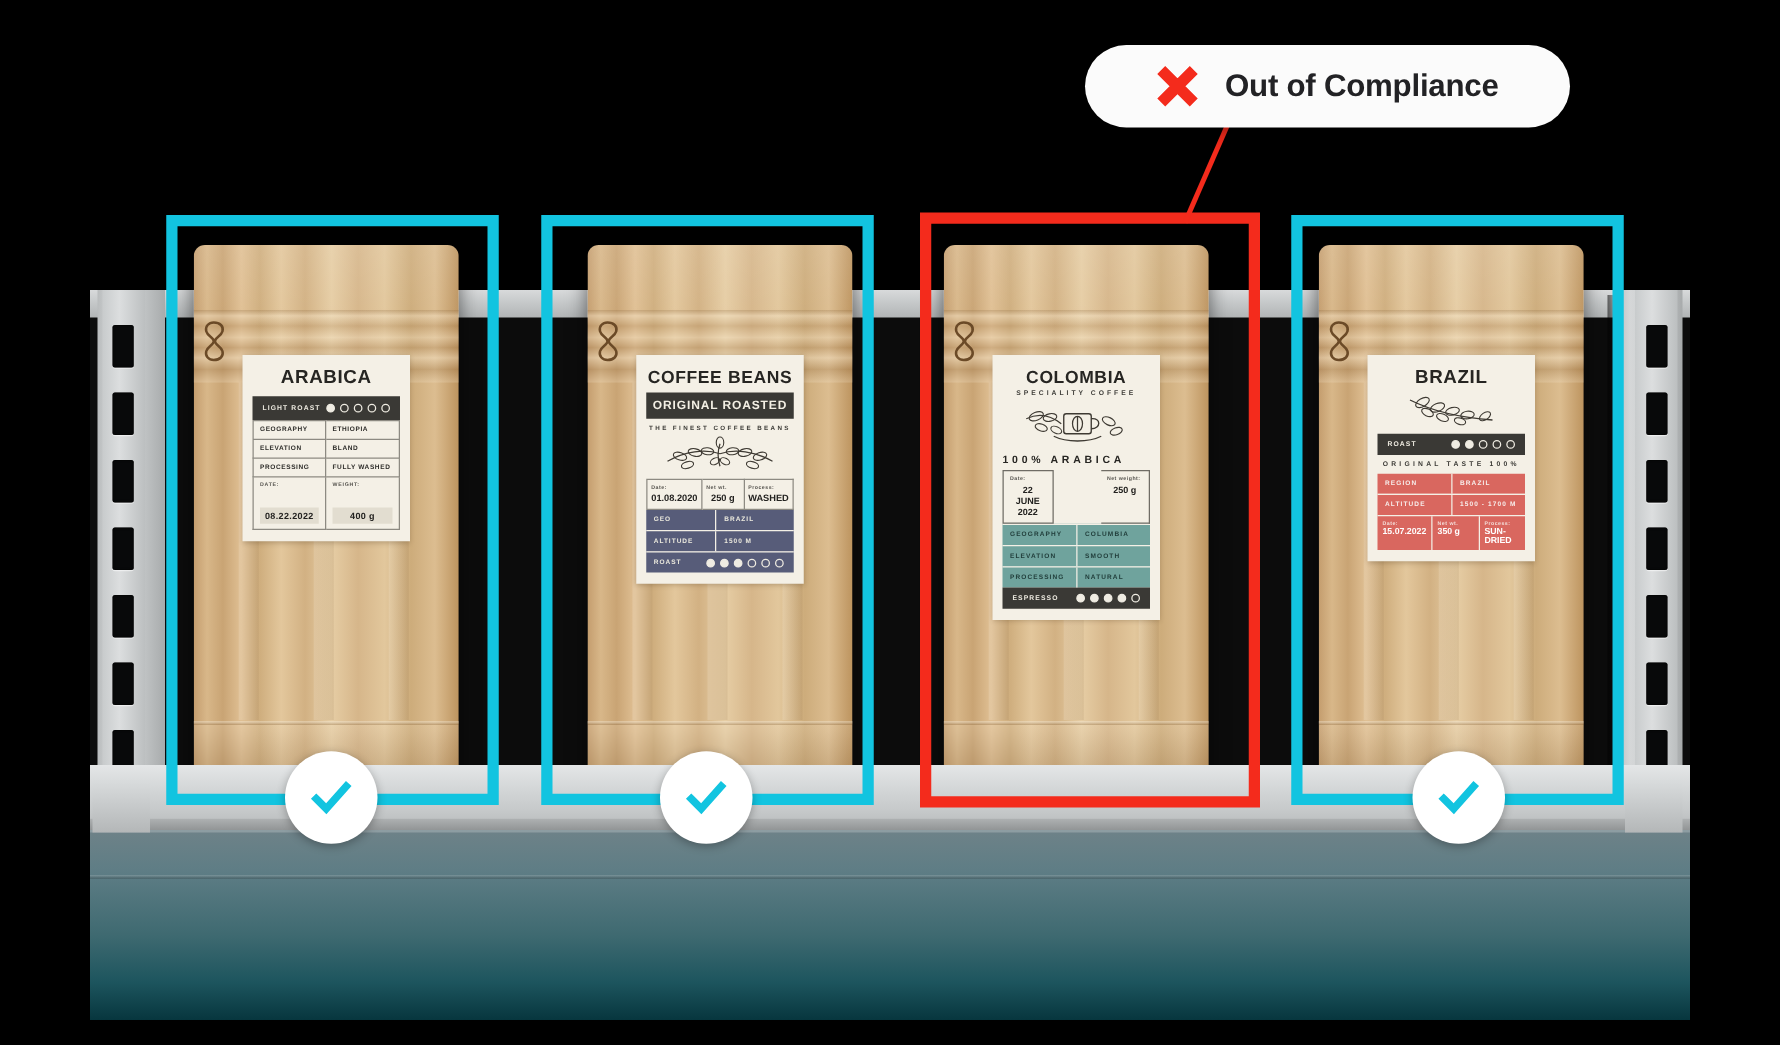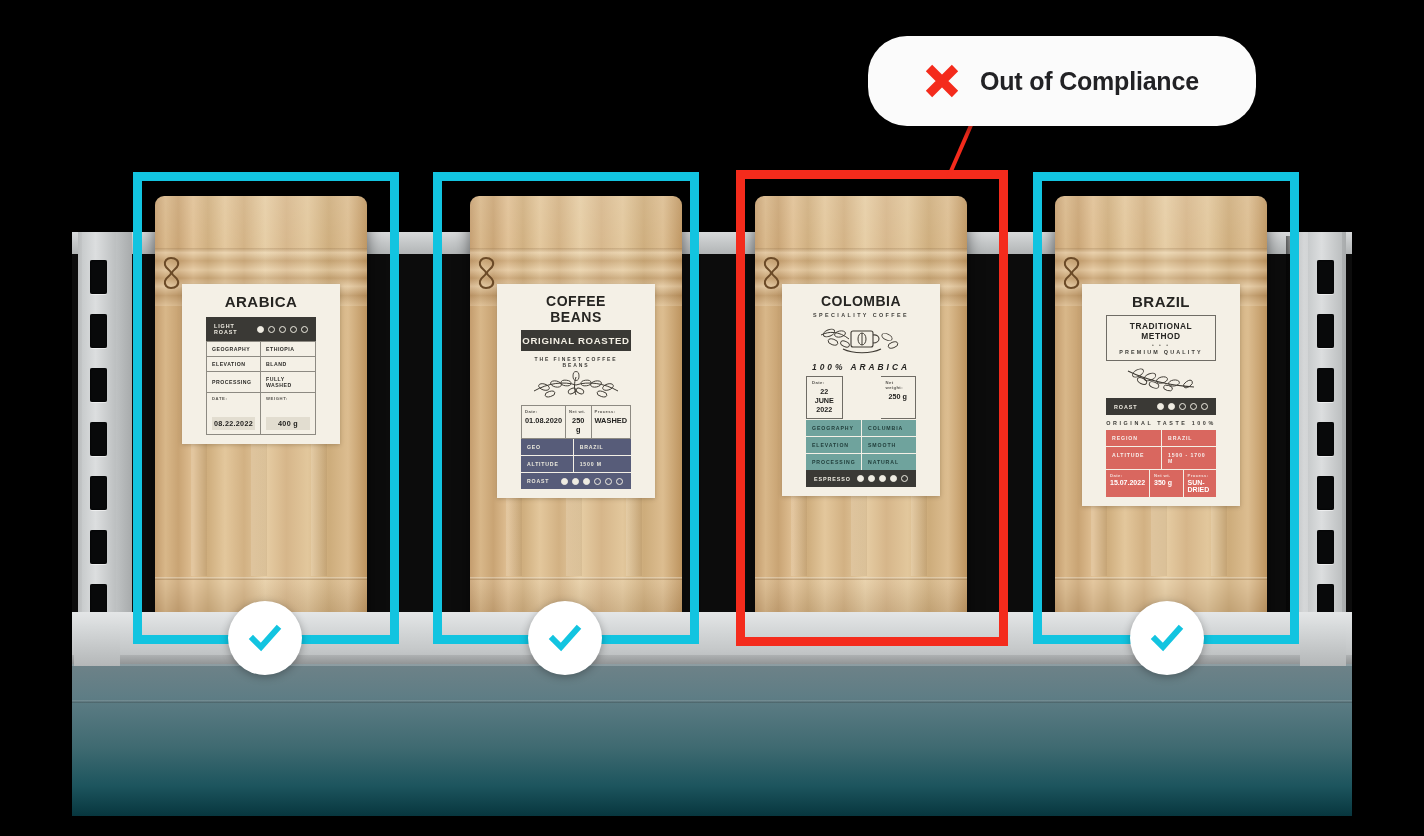--- a/index.html
+++ b/index.html
@@ -115,23 +115,23 @@
     border-radius: 0 0 3px 3px;
   }
   .bag-crease {
     position: absolute; top: 110px; bottom: 48px; width: 16px;
     background: linear-gradient(90deg,rgba(255,250,240,.16),rgba(120,86,46,.12));
   }
 
   
   .label {
     position: absolute; left: 50%; transform: translateX(-50%);
-    top: 88px; width: 158px;
+    top: 88px; width: 134px;
     background: #f4f0e6;
-    padding: 9px 24px 9px;
+    padding: 9px 8px 9px;
     box-shadow: 0 1px 4px rgba(70,45,20,.28);
   }
   .lbl-title {
     text-align: center; font-weight: 700; color: #262522;
     letter-spacing: .5px;
   }
   .row { display: flex; }
   .cellbox {
     border: 1px solid #8d8a82; font-size: 5.2px; font-weight: 700;
     letter-spacing: .5px; color: #2c2b28;
@@ -187,21 +187,21 @@
   .l2 .nav-row + .nav-row { border-top:1px solid #f4f0e6; }
   .l2 .nav-row div {
     padding:5px 6px; font-size:5.2px; font-weight:700; letter-spacing:.8px; color:#eceade;
   }
   .l2 .nav-row .c1 { width:47%; }
   .l2 .nav-row .c2 { width:53%; border-left:1px solid #f4f0e6; }
   .l2 .nav-roast { display:flex; align-items:center; justify-content:space-between; }
 
   
   .l3 .l3-sub { text-align:center; font-size:5.4px; letter-spacing:2.4px; color:#3f3e3a; font-weight:700; margin-top:3px; }
-  .l3 .l3-arabica { text-align:center; font-size:8.4px; letter-spacing:3px; font-weight:700; color:#262522; margin:5px 0 4px;font-style:italic; }
+  .l3 .l3-arabica { text-align:left; font-size:8.4px; letter-spacing:3px; font-weight:700; color:#262522; margin:5px 0 4px; }
   .l3 .l3-top { display:flex;gap:38px; }
   .l3 .l3-top > div { border:1px solid #6f6c65; flex:1; padding:3px 5px 4px; }
   .l3 .l3-top > div + div { border-left:none; }
   .l3 .k { font-size:4.2px; color:#56544f; font-weight:700; letter-spacing:.4px; }
   .l3 .v { font-size:7.2px; font-weight:700; color:#232220; margin-top:2px; text-align:center; }
   .l3 .teal-row { display:flex; background:#6fa39d; border-top:1px solid #f4f0e6; }
   .l3 .teal-row div { padding:5px 6px; font-size:5.2px; font-weight:700; letter-spacing:.9px; color:#1f3b38; }
   .l3 .teal-row .c1 { width:50%; }
   .l3 .teal-row .c2 { width:50%; border-left:1px solid #f4f0e6; }
   .l3 .l3-esp {
@@ -242,21 +242,21 @@
   
   .check {
     position: absolute; width: 74px; height: 74px; border-radius: 50%;
     background: #fff; display: flex; align-items: center; justify-content: center;
     box-shadow: 0 2px 8px rgba(0,0,0,.30);
   }
 
   
   .badge {
     position: absolute; left: 868px; top: 36px;
-    width: 388px; height: 90px; border-radius: 39px;
+    width: 388px; height: 66px; border-radius: 39px;
     background: #fbfbfb; display: flex; align-items: center; gap: 18px;
     padding-left: 54px;
     box-shadow: 0 4px 14px rgba(0,0,0,.35);
   }
   .badge-text {
     font-size: 25px; font-weight: 700; color: #222225; letter-spacing: -.2px;
   }
   .leader { position: absolute; left: 900px; top: 100px; }
 </style>
 </head>
@@ -483,25 +483,20 @@
       </svg>
     </div>
     <div class="bag-crease" style="left:36px"></div>
     <div class="bag-crease" style="left:96px"></div>
     <div class="bag-crease" style="left:156px"></div>
     <div class="bag-bottom-fold"></div>
     <div class="bag-bottom-shade"></div>
 
     <div class="label l4">
       <div class="lbl-title" style="font-size:15px">BRAZIL</div>
-      <div class="l4-box">
-        <div class="l4-box-t">TRADITIONAL METHOD</div>
-        <div class="l4-dots3">• • •</div>
-        <div class="l4-box-s">PREMIUM QUALITY</div>
-      </div>
       <svg class="sprig" width="78" height="28" viewBox="0 0 78 28" style="margin-top:4px">
         <path d="M6 6 C22 14 44 20 72 22" fill="none" stroke="#3e3a33" stroke-width="1.1"></path>
         <ellipse cx="16" cy="8" rx="6" ry="3.2" fill="none" stroke="#3e3a33" stroke-width=".9" transform="rotate(-30 16 8)"></ellipse>
         <ellipse cx="28" cy="12" rx="6" ry="3.2" fill="none" stroke="#3e3a33" stroke-width=".9" transform="rotate(-22 28 12)"></ellipse>
         <ellipse cx="40" cy="15" rx="5.6" ry="3" fill="none" stroke="#3e3a33" stroke-width=".9" transform="rotate(-14 40 15)"></ellipse>
         <ellipse cx="52" cy="18" rx="5.4" ry="3" fill="none" stroke="#3e3a33" stroke-width=".9" transform="rotate(-8 52 18)"></ellipse>
         <ellipse cx="20" cy="16" rx="5" ry="2.8" fill="none" stroke="#3e3a33" stroke-width=".9" transform="rotate(26 20 16)"></ellipse>
         <ellipse cx="32" cy="20" rx="5" ry="2.8" fill="none" stroke="#3e3a33" stroke-width=".9" transform="rotate(22 32 20)"></ellipse>
         <ellipse cx="46" cy="23" rx="4.6" ry="2.6" fill="none" stroke="#3e3a33" stroke-width=".9" transform="rotate(16 46 23)"></ellipse>
         <ellipse cx="66" cy="19" rx="5" ry="2.8" fill="none" stroke="#3e3a33" stroke-width=".9" transform="rotate(-34 66 19)"></ellipse>

